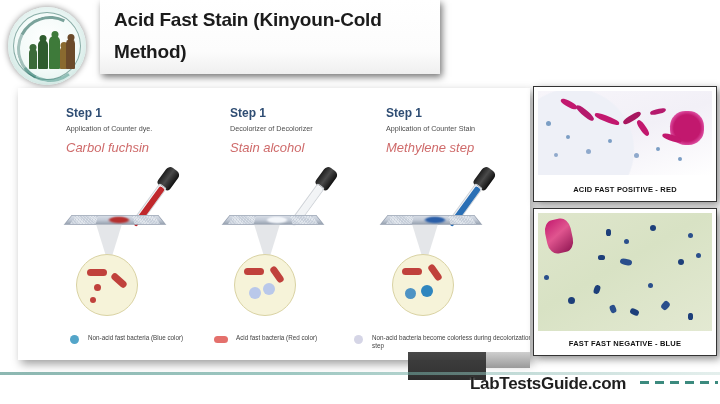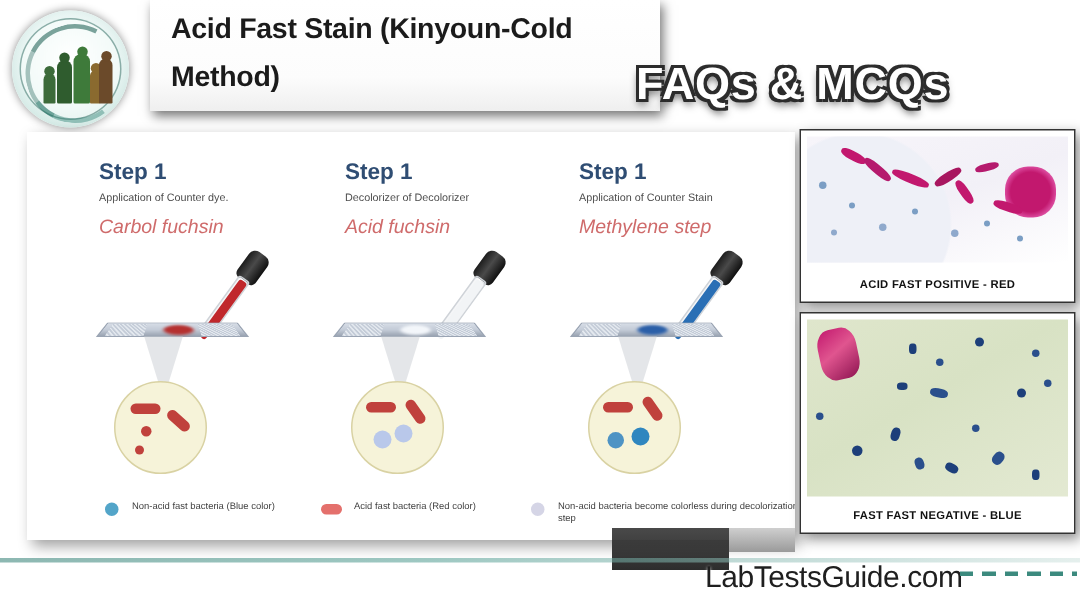--- a/index.html
+++ b/index.html
@@ -61,21 +61,21 @@
   
   .card{
     position:absolute;left:18px;top:88px;width:512px;height:272px;
     background:#ffffff;box-shadow:3px 4px 9px rgba(0,0,0,.38);
     overflow:hidden;
   }
   .col{position:absolute;top:18px;width:150px;}
   .col.c1{left:48px;}
   .col.c2{left:212px;}
   .col.c3{left:368px;}
-  .step-h{font-size:15px;font-weight:bold;color:#2f4d73;margin:0 0 4px 0;}
+  .step-h{font-size:12px;font-weight:bold;color:#2f4d73;margin:0 0 4px 0;}
   .step-d{font-size:7.2px;color:#4d4d4d;line-height:9px;margin:0;}
   .step-r{font-size:13px;color:#cf6b6b;font-style:italic;margin-top:7px;}
 
   
   .drop-wrap{position:absolute;width:160px;height:86px;top:72px;}
   .drop-wrap.c1{left:42px;}
   .drop-wrap.c2{left:200px;}
   .drop-wrap.c3{left:358px;}
 
   .pipette{position:absolute;width:10px;height:58px;border-radius:4px;transform:rotate(36deg);
@@ -148,21 +148,21 @@
   .spk{position:absolute;border-radius:50%;}
 
   
   .footer-line{
     position:absolute;left:0;top:372px;width:720px;height:3px;
     background:linear-gradient(90deg,#2f7d72 0%,#4f9b90 40%,#8fbdb6 70%,#cfe2de 100%);
     opacity:.55;
   }
   .brand{
     position:absolute;left:470px;top:374px;
-    font-size:20px;font-weight:normal;color:#1f1f1f;letter-spacing:-.3px;
+    font-size:17px;font-weight:bold;color:#1f1f1f;letter-spacing:-.3px;
     text-shadow:0 1px 2px rgba(255,255,255,.9);
   }
   .dashes{position:absolute;left:640px;top:381px;width:78px;height:3px;
     background:repeating-linear-gradient(90deg,#3c8a7e 0 9px,transparent 9px 15px);}
   .shadow-block{
     position:absolute;left:408px;top:352px;width:78px;height:28px;
     background:linear-gradient(180deg,#3a3a3a,#1b1b1b);opacity:.92;
   }
   .shadow-block2{
     position:absolute;left:486px;top:352px;width:44px;height:16px;
@@ -182,33 +182,32 @@
     <span class="fig" style="left:30px;width:10px;height:29px;background:#2f5c2e;"></span>
     <span class="fig" style="left:41px;width:11px;height:33px;background:#3e7a3a;"></span>
     <span class="fig" style="left:52px;width:7px;height:22px;background:#8a6a2f;"></span>
     <span class="fig" style="left:58px;width:9px;height:30px;background:#6b4a2a;"></span>
   </div>
 
   <div class="title-panel">
     <div class="title-text">Acid Fast Stain (Kinyoun-Cold Method)</div>
   </div>
 
-  <div class="faq">FAQs &amp; MCQs</div>
 
   <div class="card">
 
     <div class="col c1">
       <div class="step-h">Step 1</div>
       <div class="step-d">Application of Counter dye.</div>
       <div class="step-r">Carbol fuchsin</div>
     </div>
     <div class="col c2">
       <div class="step-h">Step 1</div>
       <div class="step-d">Decolorizer of Decolorizer</div>
-      <div class="step-r">Acid fuchsin</div>
+      <div class="step-r">Stain alcohol</div>
     </div>
     <div class="col c3">
       <div class="step-h">Step 1</div>
       <div class="step-d">Application of Counter Stain</div>
       <div class="step-r">Methylene step</div>
     </div>
 
     <div class="drop-wrap c1">
       <div class="pipette">
         <div class="pip-bulb"></div>

